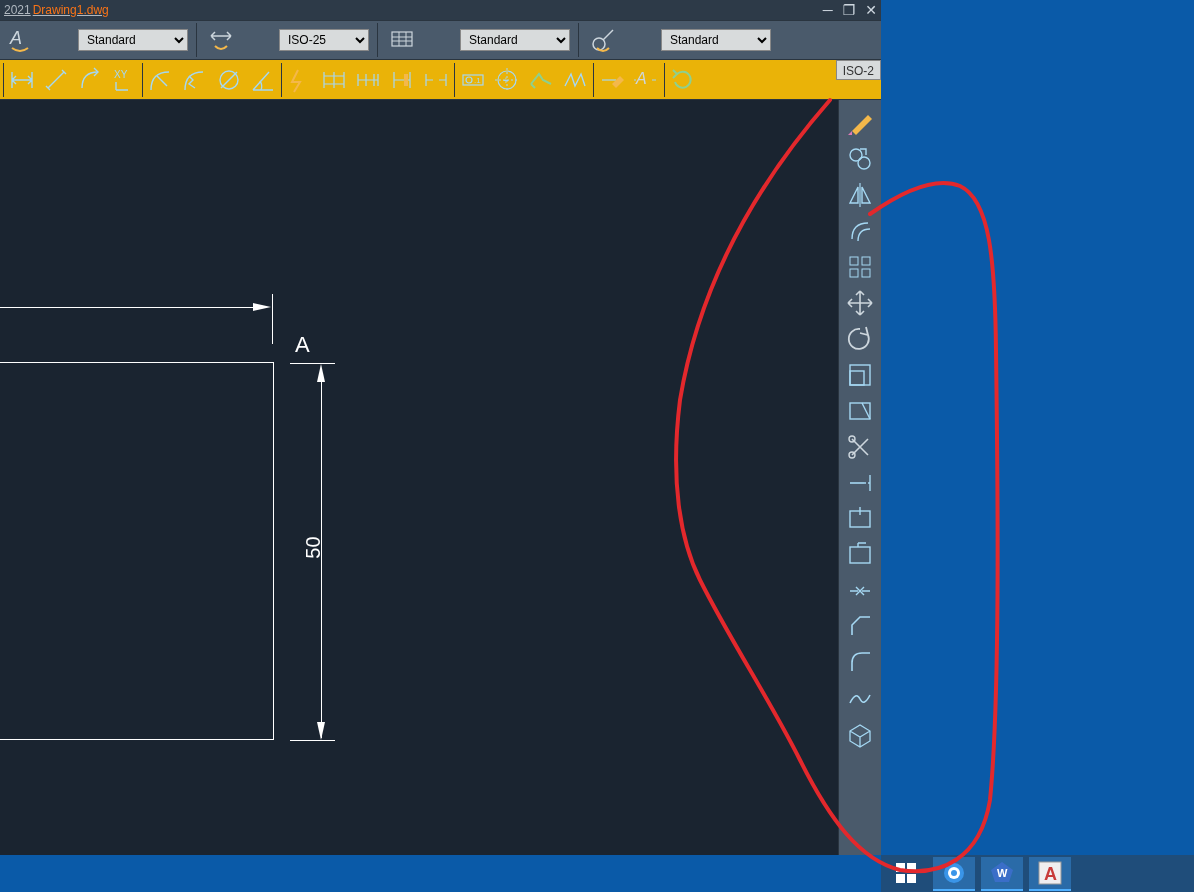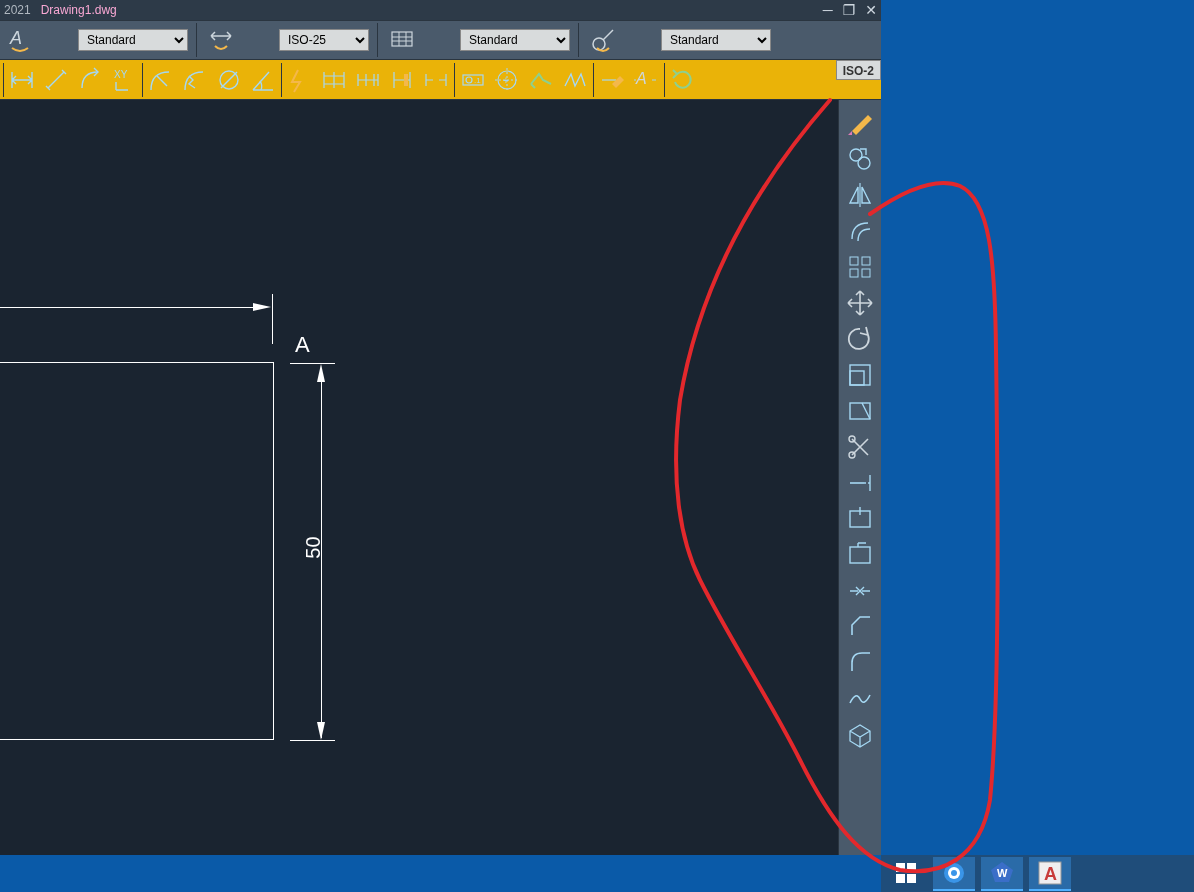--- a/index.html
+++ b/index.html
@@ -24,23 +24,24 @@
   }
   .titlebar {
     height: 20px;
     background: #2d3a48;
     color: #b0b8c0;
     display: flex;
     align-items: center;
     padding-left: 4px;
     font-size: 12px;
     position: relative;
+    text-decoration: underline;
   }
   .titlebar .year { color: #b0b8c0; }
-  .titlebar .doc { margin-left: 10px; color: #f9a8d4; }
+  .titlebar .doc { margin-left: 2px; color: #f97316; }
   .win-controls {
     position: absolute;
     right: 4px;
     top: 0;
     display: flex;
     gap: 10px;
     align-items: center;
     height: 100%;
     color: #cfd8e0;
   }
@@ -101,21 +102,20 @@
     position: absolute;
     right: 0;
     background: #d8dbdc;
     color: #333;
     height: 20px;
     line-height: 20px;
     padding: 0 6px;
     font-size: 12px;
     border: 1px solid #888;
     top: 0;
-    font-weight: bold;
   }
   .ribbon-wrap { position: relative; }
   .main {
     flex: 1;
     display: flex;
     background: #3a4654;
   }
   .canvas {
     flex: 1;
     background: #1a2430;

